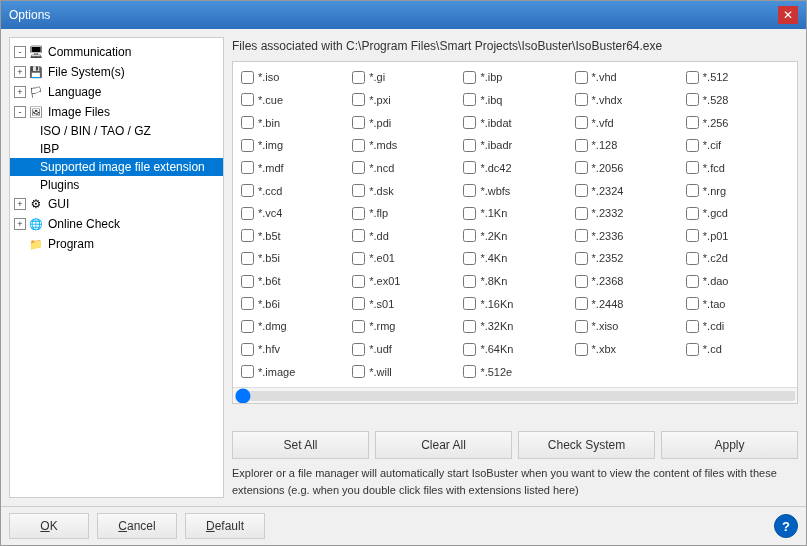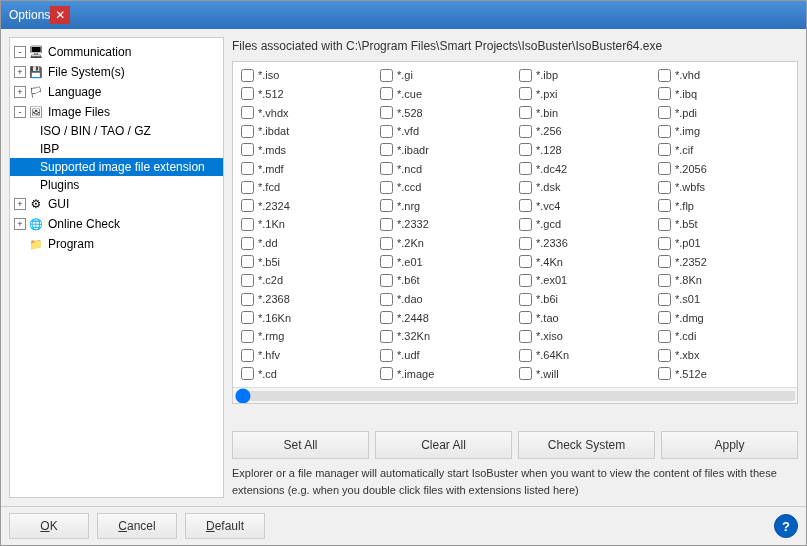--- a/index.html
+++ b/index.html
@@ -20,20 +20,21 @@
       box-shadow: 2px 2px 8px rgba(0,0,0,0.3);
       display: flex;
       flex-direction: column;
     }
     .title-bar {
       background: linear-gradient(to bottom, #4a90d9, #2c6fbd);
       color: white;
       padding: 4px 8px;
       display: flex;
       align-items: center;
+      justify-content: space-between;
       height: 28px;
       flex-shrink: 0;
     }
     .title-bar-title {
       font-size: 12px;
       font-weight: 400;
     }
     .title-bar-close {
       background: #cc3333;
       border: none;
@@ -113,21 +114,21 @@
       background: white;
       overflow: hidden;
       display: flex;
       flex-direction: column;
     }
     .extensions-grid {
       flex: 1;
       overflow-y: auto;
       padding: 4px;
       display: grid;
-      grid-template-columns: repeat(4, 1fr);
+      grid-template-columns: repeat(5, 1fr);
       gap: 0;
     }
     .ext-item {
       display: flex;
       align-items: center;
       padding: 2px 4px;
       white-space: nowrap;
     }
     .ext-item input[type="checkbox"] {
       width: 13px;

